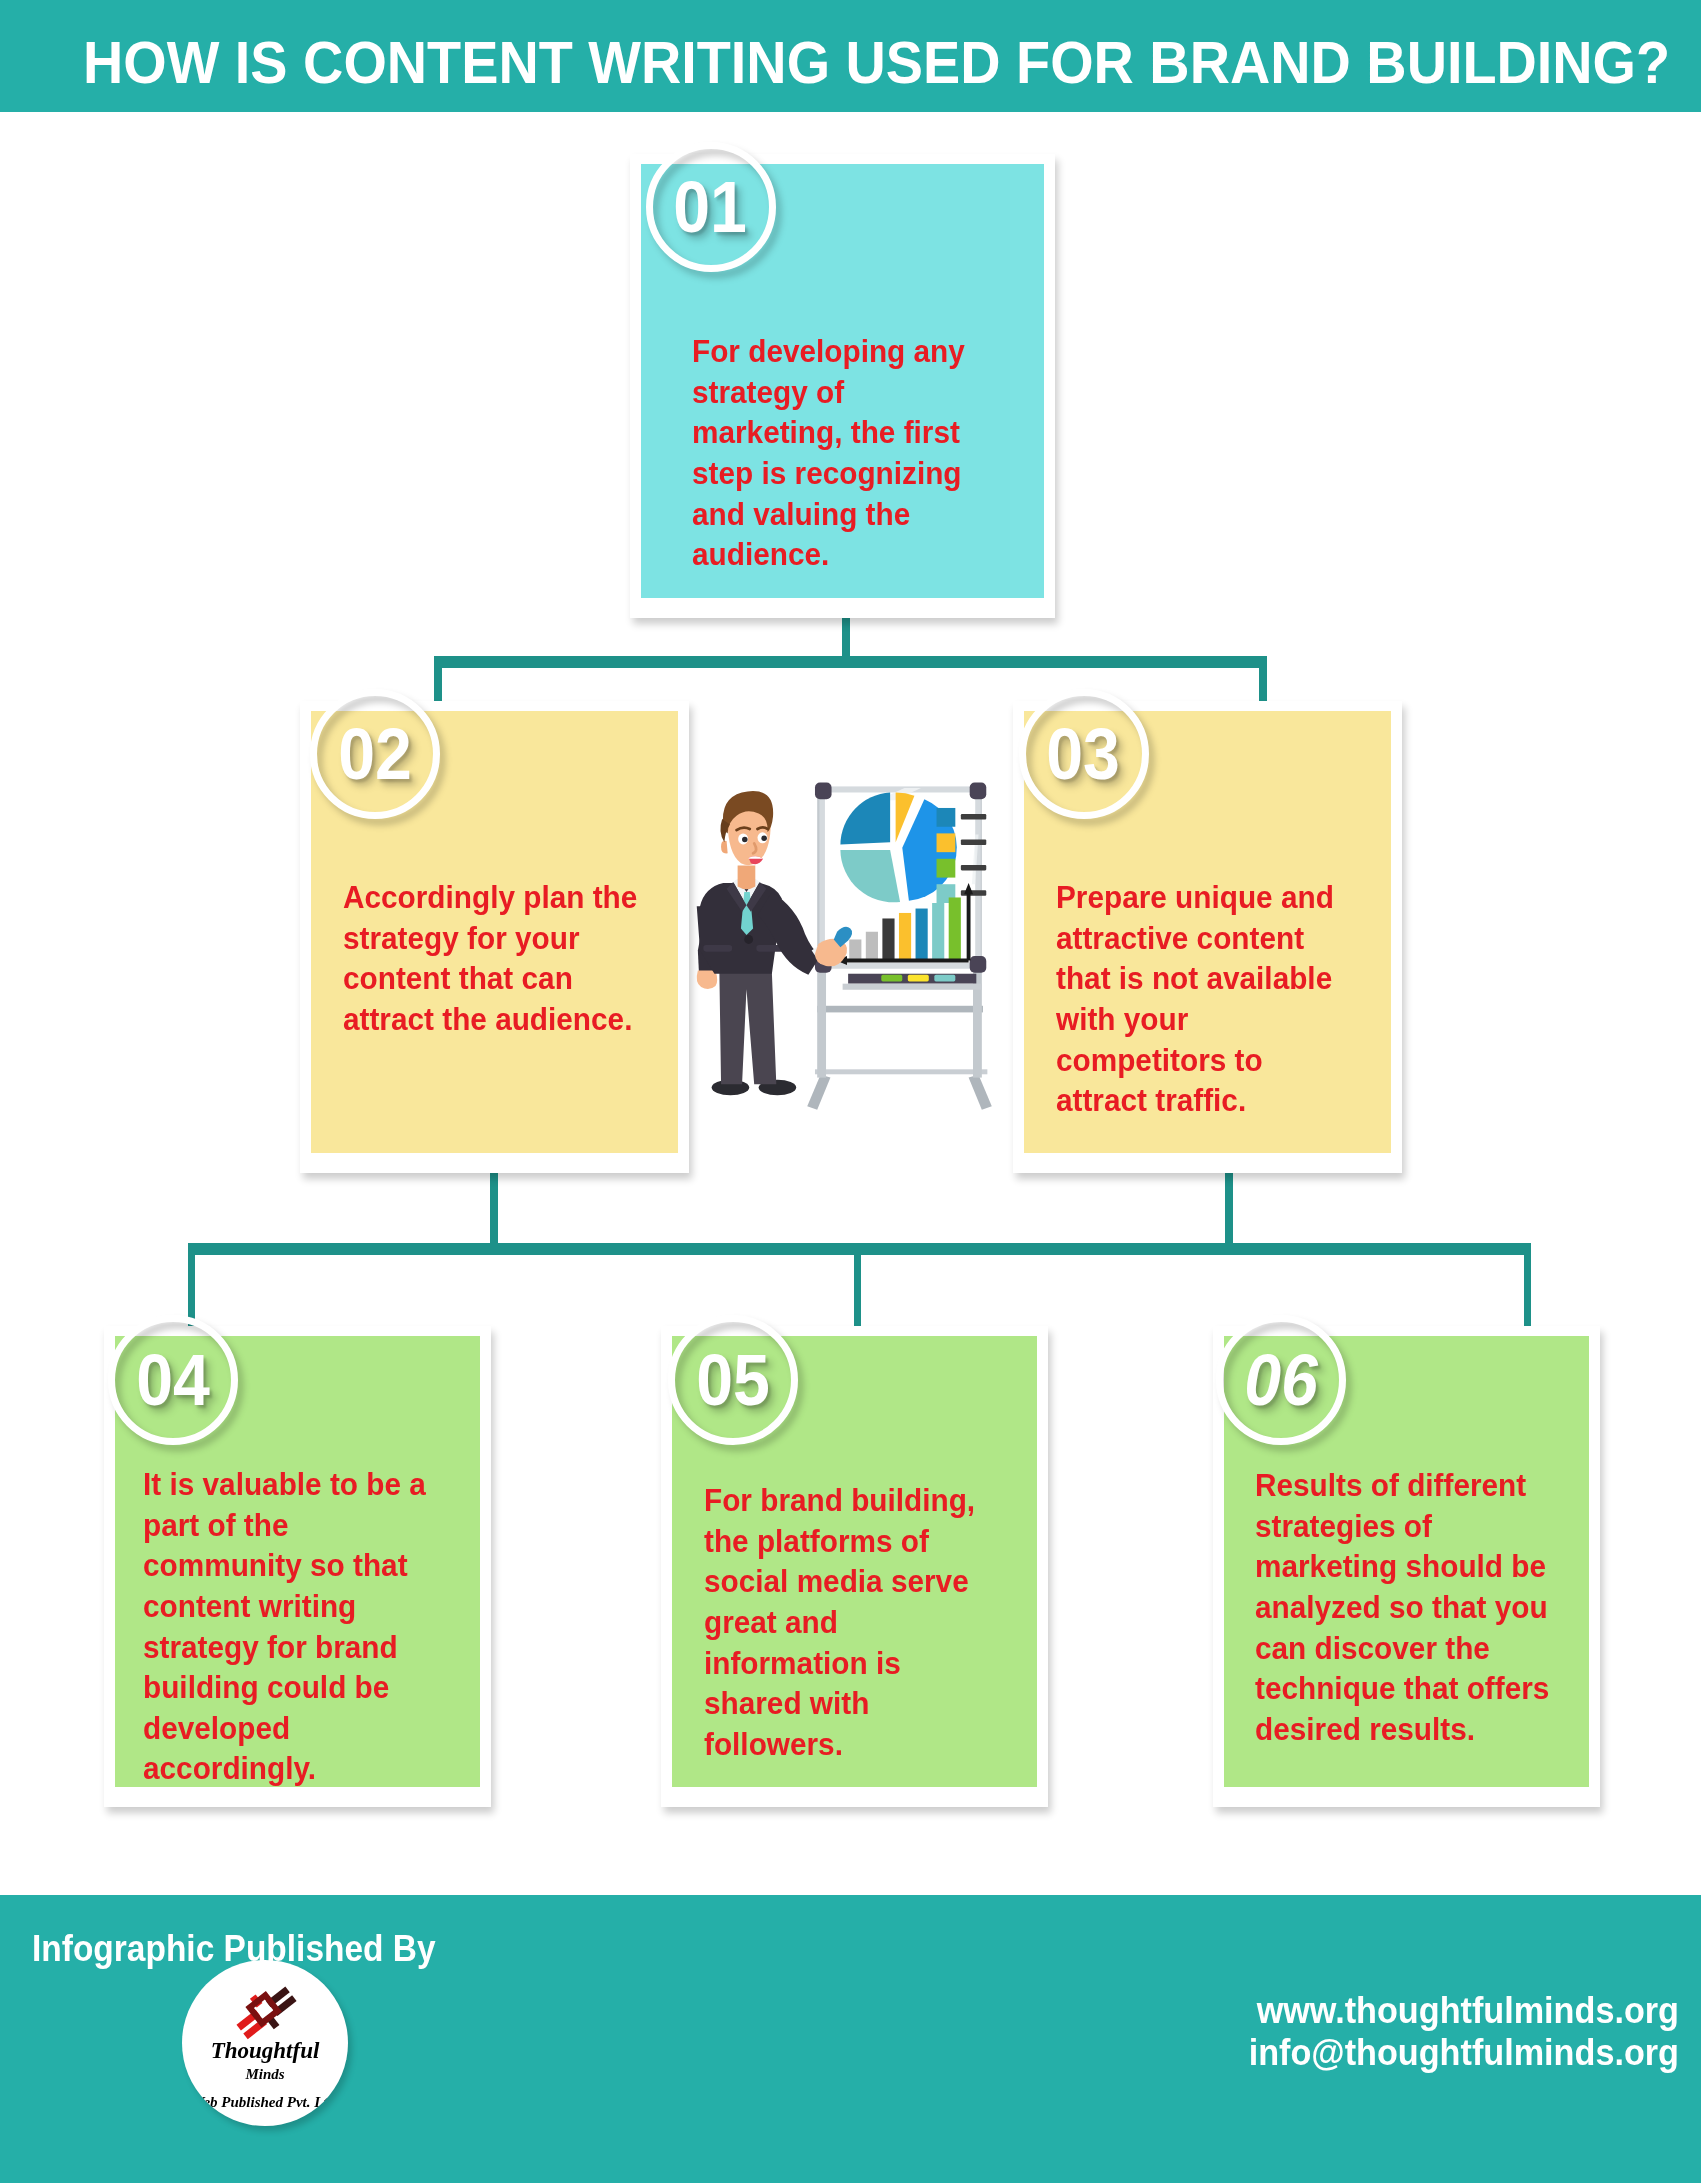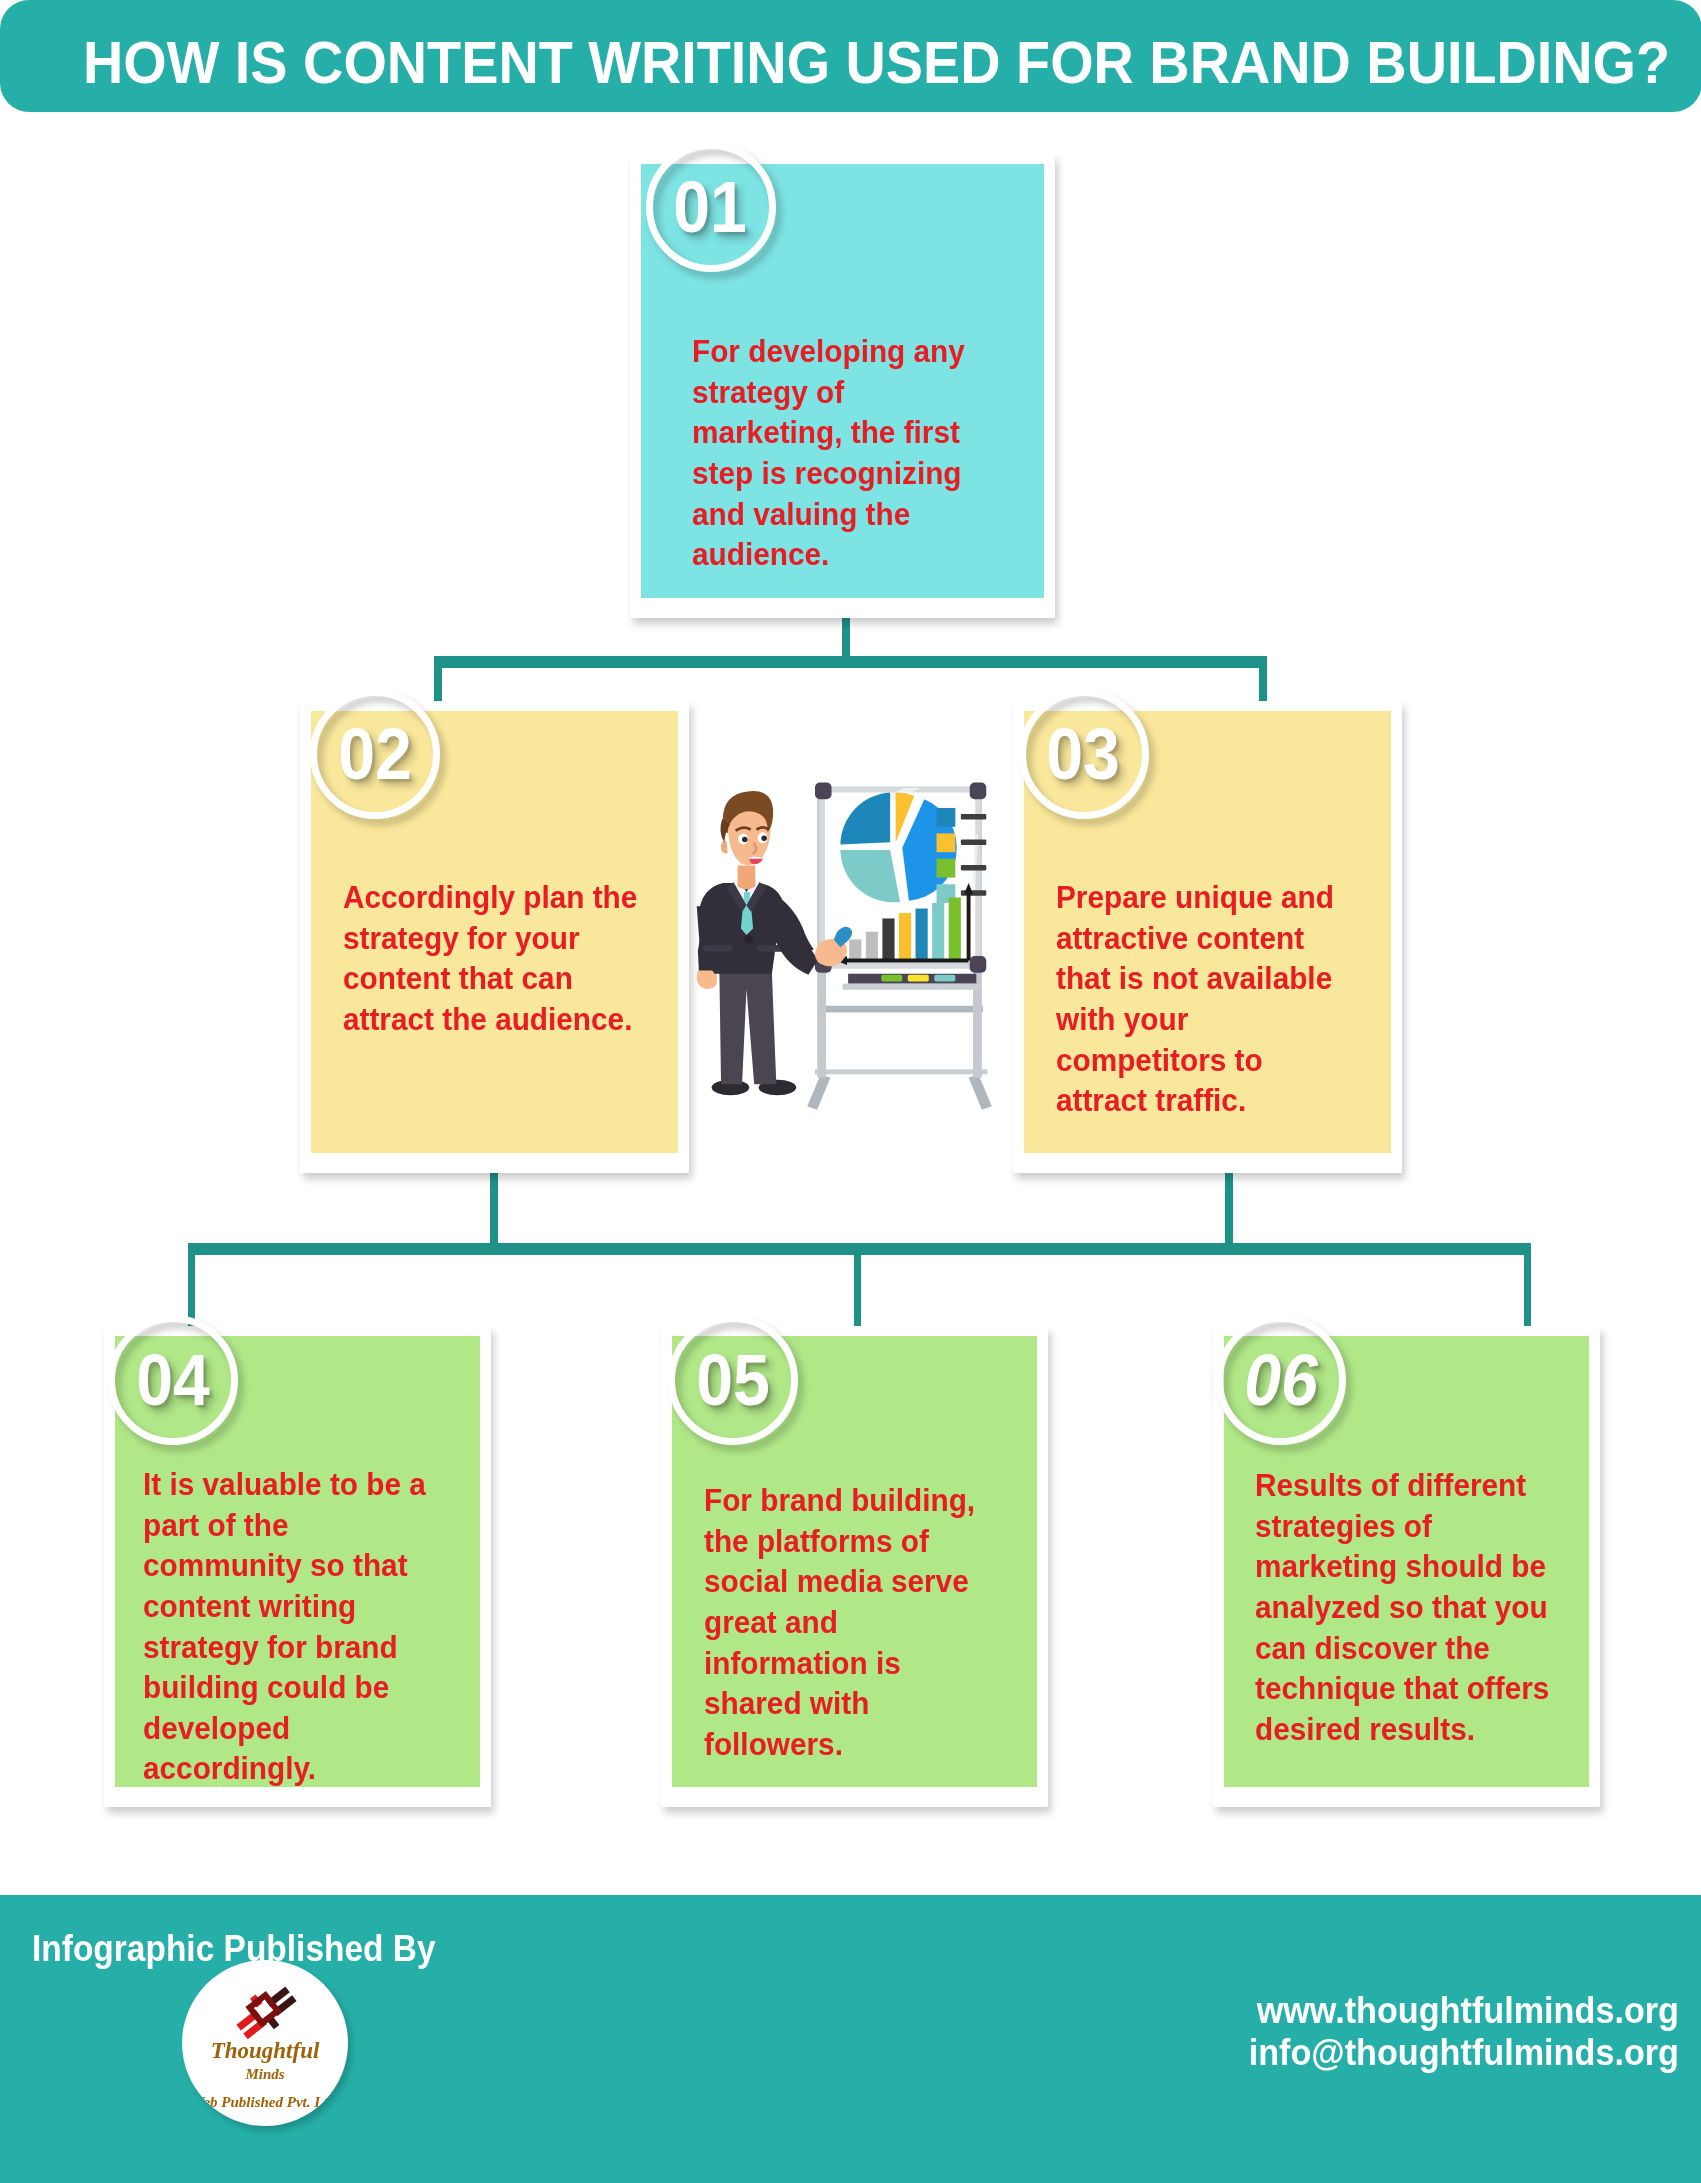--- a/index.html
+++ b/index.html
@@ -7,21 +7,20 @@
     width:1702px;height:2183px;
     background:#ffffff;
     font-family:"Liberation Sans", sans-serif;
     position:relative;overflow:hidden;
   }
 
   
   .header{
     position:absolute;left:0;top:0;width:1702px;height:112px;
     background:#25AFA8;
-    border-radius:29px;
   }
   .header-title{
     position:absolute;left:83px;top:28px;
     font-size:60px;font-weight:bold;color:#ffffff;
     letter-spacing:0px;
     transform:scaleX(0.93);transform-origin:left center;
     white-space:nowrap;
     font-family:"Liberation Sans", sans-serif;
   }
 
@@ -79,21 +78,21 @@
     white-space:nowrap;
   }
   .logo-circle{
     position:absolute;left:182px;top:65px;width:166px;height:166px;
     background:#ffffff;border-radius:50%;
     box-shadow:3.9px 5px 6.6px rgba(0,0,0,0.18);
     overflow:hidden;
   }
   .logo-name{
     position:absolute;width:100%;text-align:center;
-    color:#a16207;font-style:italic;font-weight:bold;
+    color:#000000;font-style:italic;font-weight:bold;
     font-family:"Liberation Serif", serif;
   }
   .footer-contact{
     position:absolute;right:34px;top:95px;
     text-align:right;color:#ffffff;font-weight:bold;
     font-size:36px;line-height:1.18;
     transform:scaleX(0.95);transform-origin:right center;
     white-space:nowrap;
   }
 </style>

